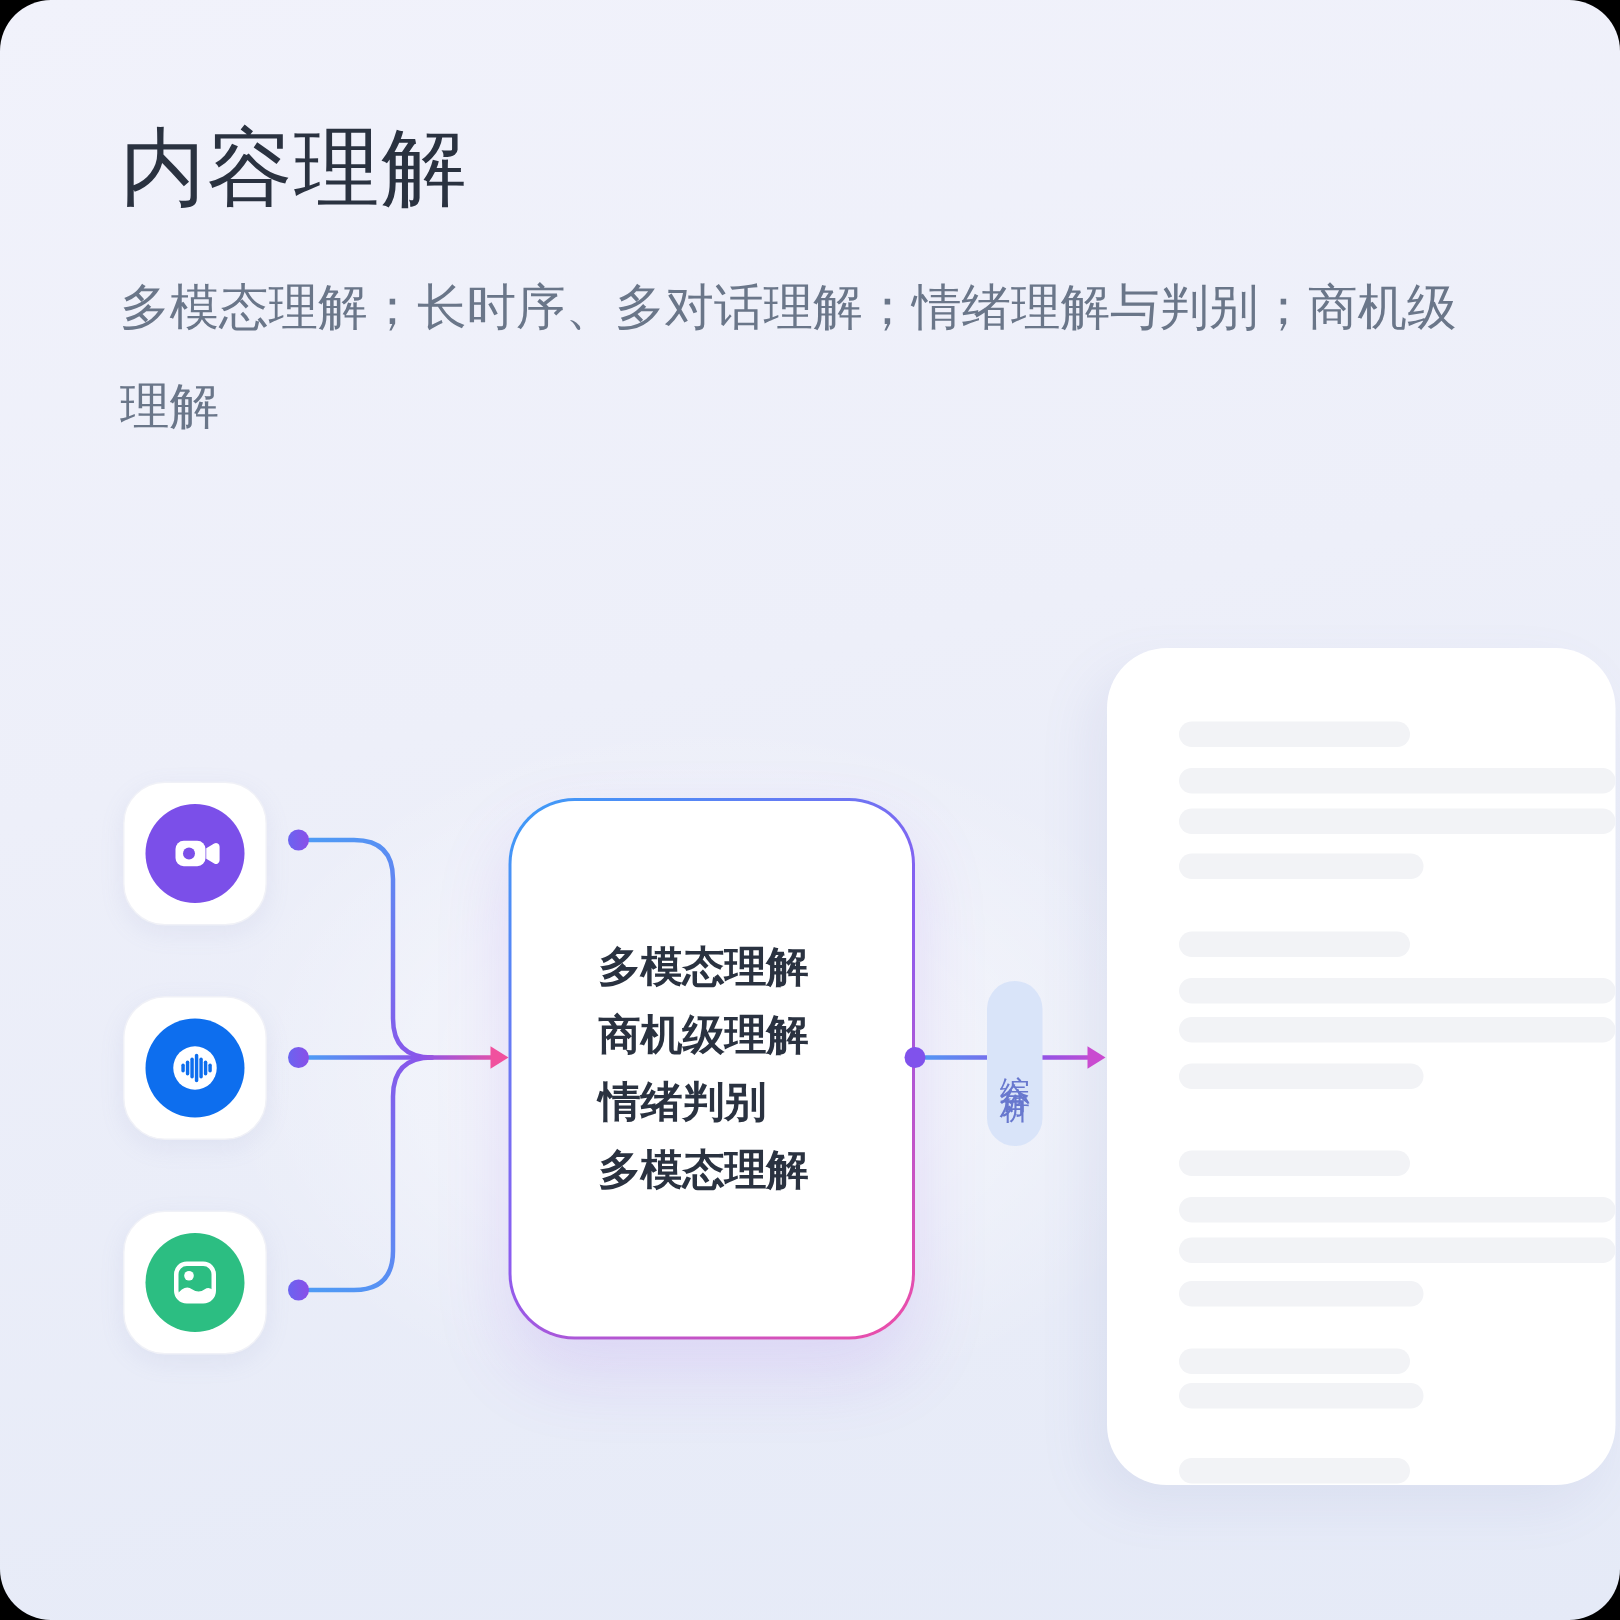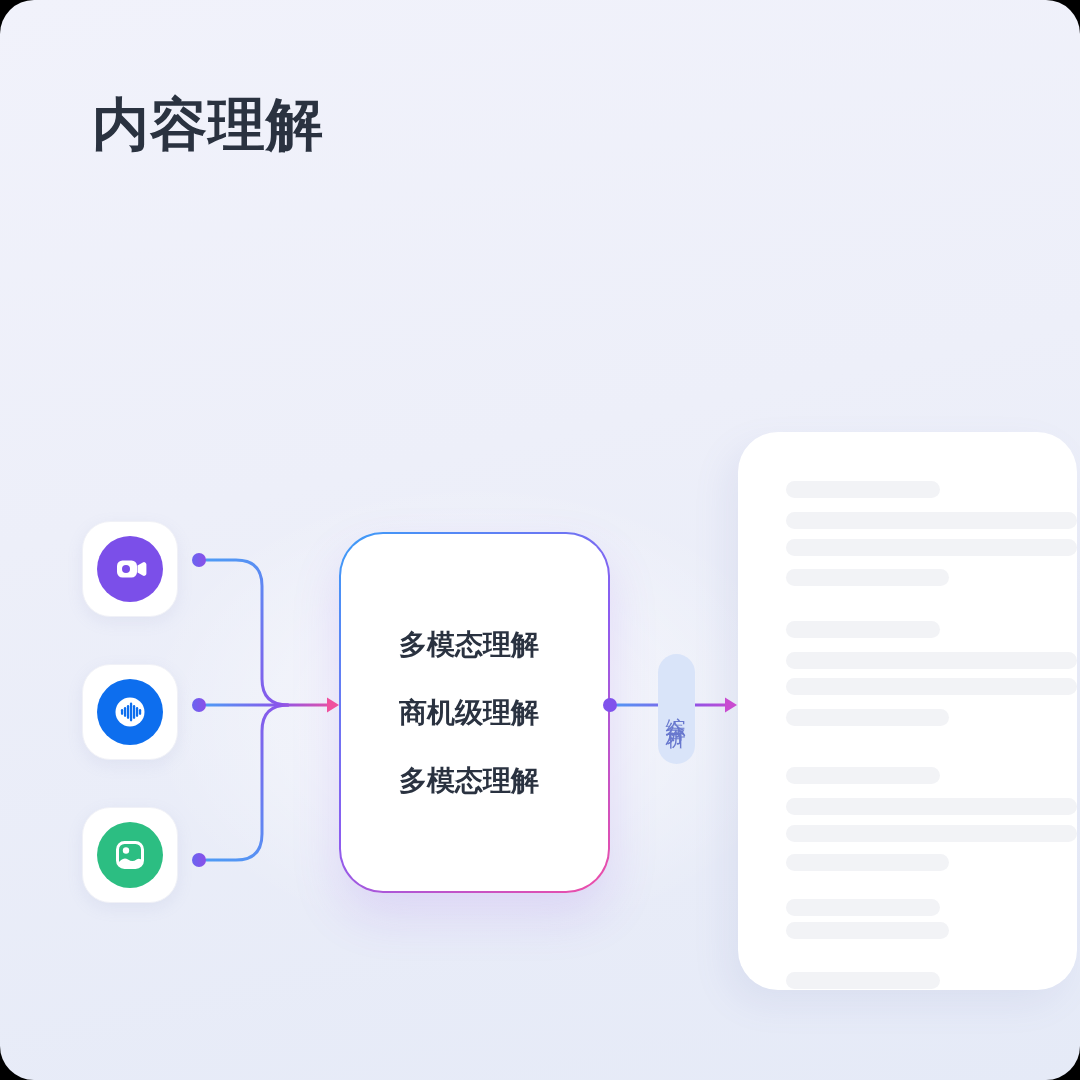--- a/index.html
+++ b/index.html
@@ -3,21 +3,21 @@
 <meta charset="utf-8">
 <style>
   html,body{margin:0;padding:0;background:#000;}
   body{width:1080px;height:1080px;position:relative;overflow:hidden;
        font-family:"Liberation Sans","DejaVu Sans",sans-serif;}
   .page{position:absolute;inset:0;border-radius:34px;overflow:hidden;
         background:
           radial-gradient(460px 320px at 44% 66%, rgba(255,255,255,0.72), rgba(255,255,255,0) 72%),
           linear-gradient(168deg,#F1F2FB 0%,#EDEFF9 42%,#E5EAF7 100%);}
   .title{position:absolute;left:80px;top:80px;font-size:57px;line-height:64px;
-         font-weight:700;color:#2A3240;letter-spacing:1px;margin:12px;}
+         font-weight:400;color:#2A3240;letter-spacing:1px;margin:0;}
   .subtitle{position:absolute;left:80px;top:172px;width:908px;margin:0;
             font-size:33px;line-height:66px;color:#6A7689;font-weight:400;}
 
   
   .icon-card{position:absolute;left:82px;width:94px;height:94px;background:#fff;
              border:1px solid #F0F1F7;border-radius:28px;z-index:2;
              box-shadow:0 5px 16px rgba(140,150,200,0.12);
              display:flex;align-items:center;justify-content:center;}
   .icon-card.c1{top:521px}.icon-card.c2{top:664px}.icon-card.c3{top:807px}
   .icon-circle{width:66px;height:66px;border-radius:50%;
@@ -27,21 +27,21 @@
   
   .connectors{position:absolute;inset:0;z-index:3;pointer-events:none;}
 
   
   .process-box{position:absolute;left:339px;top:532px;width:271px;height:361px;
                border-radius:44px;padding:2px;box-sizing:border-box;z-index:2;
                background:linear-gradient(140deg,#3B9DF8 0%,#8B5CF0 52%,#F04DA6 100%);
                box-shadow:0 22px 48px rgba(140,90,230,0.17);}
   .process-box-inner{width:100%;height:100%;border-radius:42px;background:#fff;
                box-sizing:border-box;display:flex;flex-direction:column;
-               justify-content:center;gap:40px;padding-left:58px;}
+               justify-content:center;gap:17px;padding-left:58px;}
   .process-item{font-size:28px;font-weight:700;color:#2A3240;line-height:28px;}
 
   
   .pill{position:absolute;left:658px;top:654px;width:37px;height:110px;
         background:#D9E4F9;border-radius:19px;z-index:4;
         display:flex;align-items:center;justify-content:center;}
   .pill span{writing-mode:vertical-rl;font-size:20px;letter-spacing:4px;
         color:#6878CE;font-weight:400;}
 
   
@@ -49,20 +49,21 @@
         background:#fff;border-radius:40px;overflow:hidden;z-index:2;
         box-shadow:-12px 14px 34px rgba(120,130,190,0.10);}
   .skel-bar{position:absolute;left:48px;height:17px;border-radius:8.5px;background:#F2F3F6;}
 </style>
 </head>
 <body>
 
 <div class="page">
 
   <h1 class="title">内容理解</h1>
+  <p class="subtitle">多模态理解；长时序、多对话理解；情绪理解与判别；商机级理解</p>
 
   <div class="icon-card c1">
     <div class="icon-circle" style="background: rgb(123, 79, 233); color: rgb(123, 79, 233);">
       <svg width="48" height="48" viewBox="0 0 48 48">
         <rect x="11" y="15.5" width="20" height="17" rx="5.5" fill="#fff"></rect>
         <circle cx="20" cy="24" r="4" fill="currentColor"></circle>
         <path d="M31.5 20.5 L36.8 17.4 A2.4 2.4 0 0 1 40.4 19.5 V28.5 A2.4 2.4 0 0 1 36.8 30.6 L31.5 27.5 Z" fill="#fff"></path>
       </svg>
     </div>
   </div>
@@ -135,20 +136,21 @@
     <circle cx="199" cy="560" r="7" fill="url(#gDot)"></circle>
     <circle cx="199" cy="705" r="7" fill="url(#gDot)"></circle>
     <circle cx="199" cy="860" r="7" fill="url(#gDot)"></circle>
     <circle cx="610" cy="705" r="7" fill="#8052EC"></circle>
   </svg>
 
   <div class="process-box">
     <div class="process-box-inner">
       <div class="process-item">多模态理解</div>
       <div class="process-item">商机级理解</div>
+      <div class="process-item">情绪判别</div>
       <div class="process-item">多模态理解</div>
     </div>
   </div>
 
   <div class="pill">
     <span>综合分析</span>
   </div>
 
   <div class="doc-card">
       <div class="skel-bar" style="top: 49px; width: 154px;"></div>

